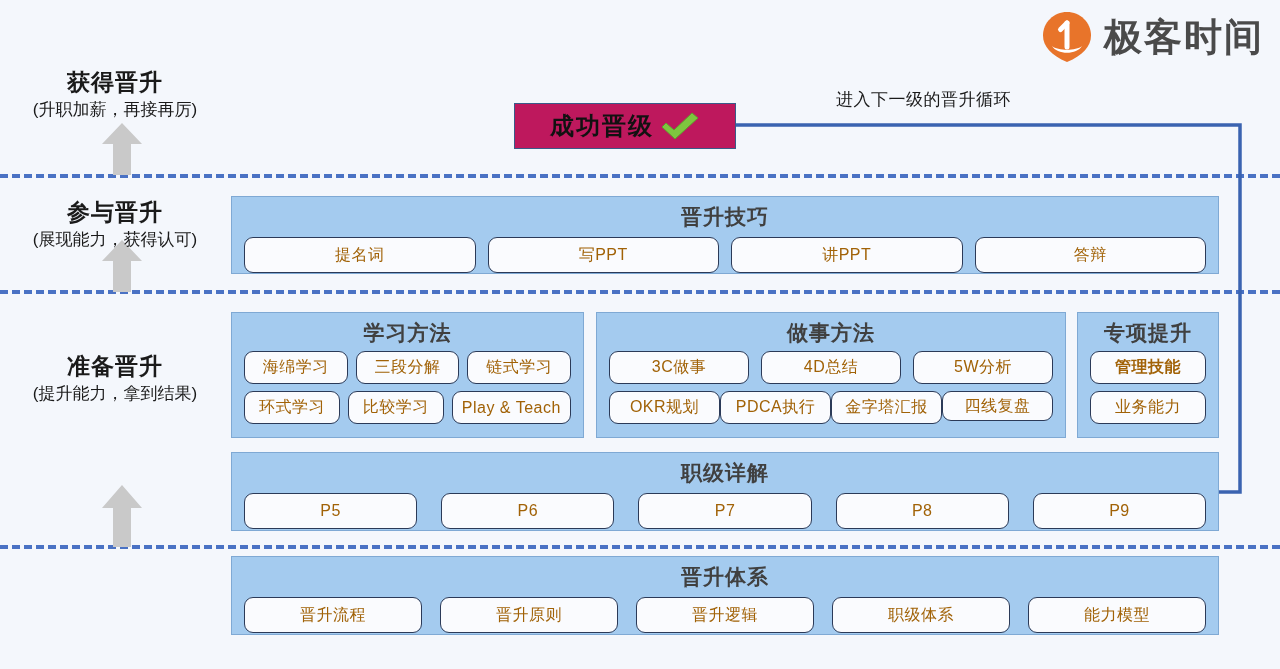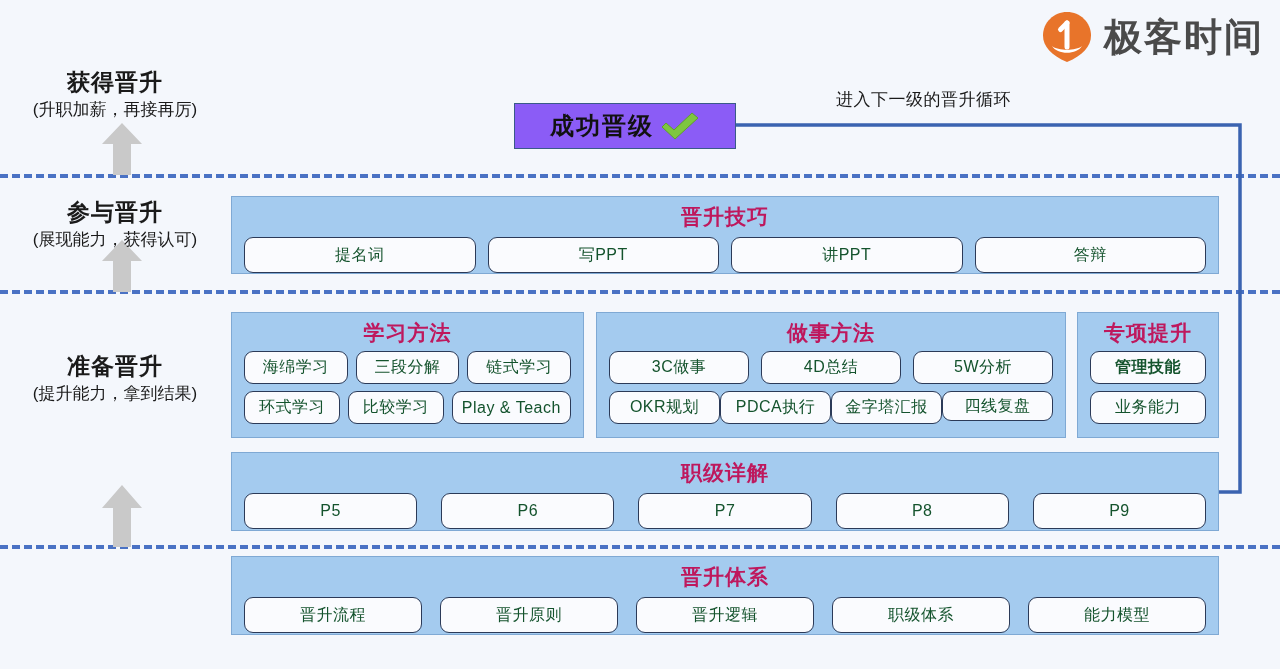--- a/index.html
+++ b/index.html
@@ -85,56 +85,56 @@
   .panel {
     position: absolute;
     background: #a4cbef;
     border: 1px solid #7fa9d4;
     box-sizing: border-box;
   }
   .panel-title {
     text-align: center;
     font-size: 21px;
     font-weight: 700;
-    color: #be185d;
+    color: #404040;
     letter-spacing: 1px;
     line-height: 1;
     padding-top: 9px;
   }
   .chip-row {
     display: flex;
     justify-content: space-between;
     padding: 0 12px;
     box-sizing: border-box;
     gap: 12px;
   }
   .chip {
     background: #fafbfe;
     border: 1.4px solid #2b3a58;
     border-radius: 9px;
     font-size: 16px;
-    color: #14532d;
+    color: #a16207;
     display: flex;
     align-items: center;
     justify-content: center;
     box-sizing: border-box;
     height: 36px;
     flex: 1 1 0;
     white-space: nowrap;
     letter-spacing: 0.5px;
   }
 
   
   .success-box {
     position: absolute;
     left: 514px;
     top: 103px;
     width: 222px;
     height: 46px;
-    background: #8b5cf6;
+    background: #be185d;
     border: 1.5px solid #3a5a88;
     display: flex;
     align-items: center;
     justify-content: center;
     gap: 6px;
     box-sizing: border-box;
   }
   .success-text {
     font-size: 24px;
     font-weight: 700;

